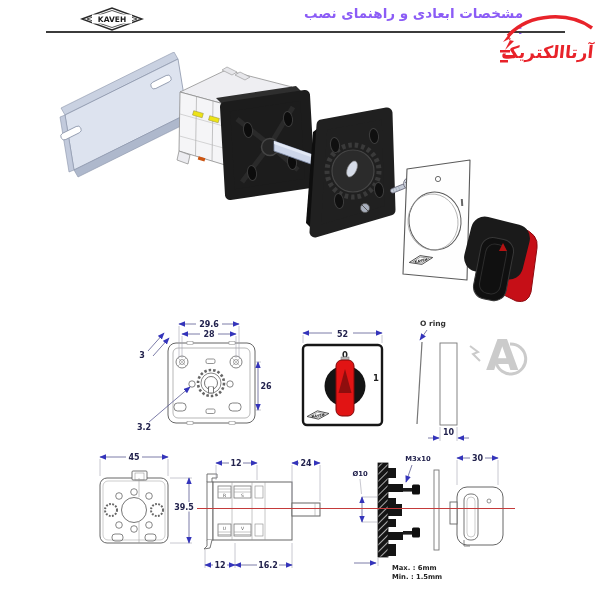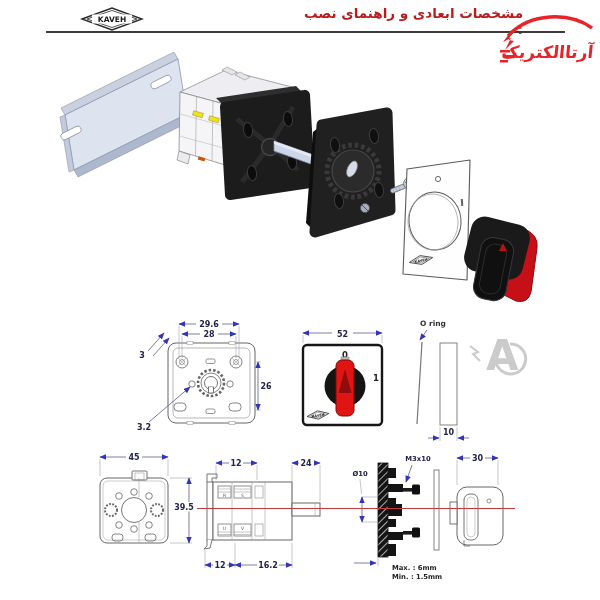--- a/index.html
+++ b/index.html
@@ -1,20 +1,20 @@
 <!DOCTYPE html>
 <html><head>
 <meta charset="utf-8">
 <style>
   html,body{margin:0;padding:0;background:#fff;}
   #page{position:relative;width:600px;height:600px;background:#fff;overflow:hidden;
         font-family:"DejaVu Sans","Liberation Sans",sans-serif;}
   .abs{position:absolute;}
   #title{top:5px;left:295px;width:228px;direction:rtl;text-align:right;
-         font-size:13.5px;font-weight:bold;color:#b91c1c;}
+         font-size:13.5px;font-weight:bold;color:#8b5cf6;}
   #underline{top:31px;left:46px;width:519px;height:2px;background:#3b3b3b;}
   #note{top:569px;left:28px;width:212px;direction:rtl;text-align:center;
         font-size:10.5px;font-weight:bold;color:#1c1c1c;}
   #centerline{top:508px;left:197px;width:318px;height:1.3px;background:#c43a3a;}
   svg text{font-family:"DejaVu Sans","Liberation Sans",sans-serif;}
   .dimtxt{font-size:8px;font-weight:bold;fill:#23234e;text-anchor:middle;}
   .dimtxt-s{font-size:6.8px;font-weight:bold;fill:#23234e;text-anchor:middle;}
   .dln{stroke:#5a5a92;stroke-width:.8;fill:none;marker-start:url(#ar);marker-end:url(#ar);}
   .dle{stroke:#5a5a92;stroke-width:.8;fill:none;marker-end:url(#ar);}
   .ext{stroke:#9a9aa8;stroke-width:.55;fill:none;}

